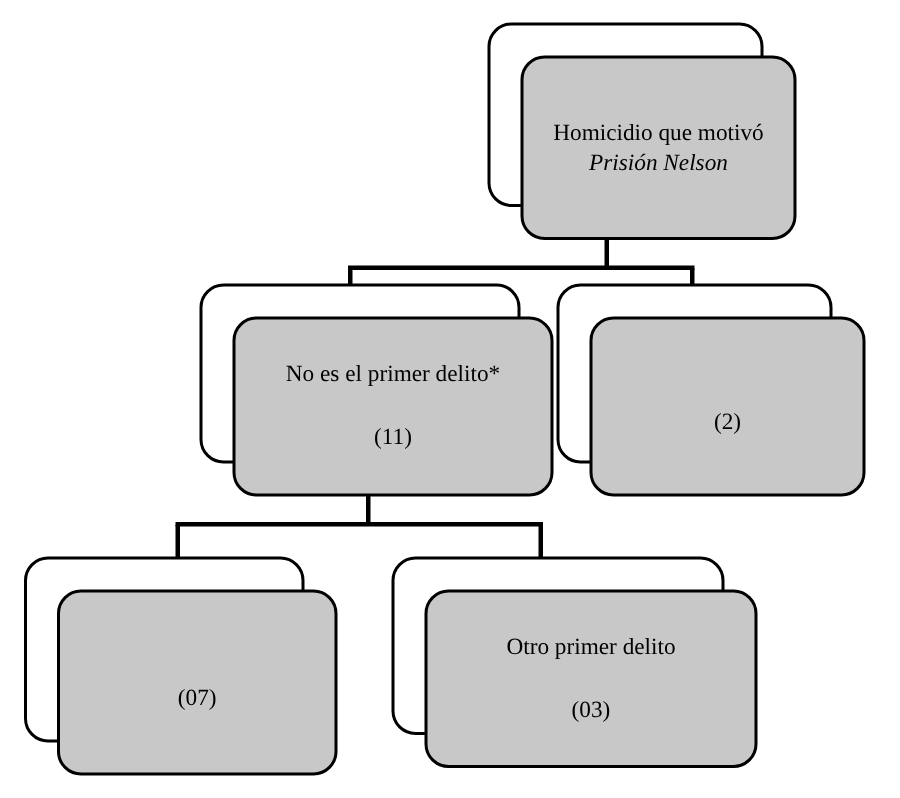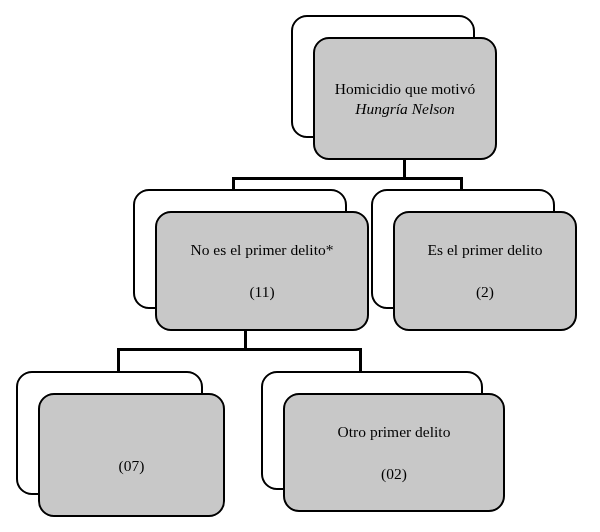--- a/index.html
+++ b/index.html
@@ -51,21 +51,21 @@
     line-height: 20px;
     padding: 6px 10px;
   }
   .front .label { width: 100%; }
   .front .count { margin-top: 22px; }
   .it { font-style: italic; }
 
   
   .node-root        { left: 291px; top: 15px; }
   .node-root .back,
-  .node-root .front { width: 184px; height: 123px; }
+  .node-root .front { width: 184px; height: 123px; margin-left: 34px; }
 
   .node-left        { left: 133px; top: 189px; }
   .node-left .back,
   .node-left .front { width: 214px; height: 120px; }
 
   .node-right        { left: 371px; top: 189px; }
   .node-right .back,
   .node-right .front { width: 184px; height: 120px; }
 
   .node-gleft        { left: 16px; top: 371px; }
@@ -97,48 +97,47 @@
   <div class="line v-drop-right"></div>
   <div class="line v-left-down"></div>
   <div class="line rail-2"></div>
   <div class="line v-drop-gleft"></div>
   <div class="line v-drop-gright"></div>
 
   <div class="node node-root">
     <div class="back"></div>
     <div class="front">
       <div class="label">Homicidio que motivó</div>
-      <div class="label it">Hungría Nelson</div>
+      <div class="label it">Prisión Nelson</div>
     </div>
   </div>
 
   <div class="node node-left">
     <div class="back"></div>
     <div class="front">
       <div class="label">No es el primer delito*</div>
       <div class="count">(11)</div>
     </div>
   </div>
 
   <div class="node node-right">
     <div class="back"></div>
     <div class="front">
-      <div class="label">Es el primer delito</div>
       <div class="count">(2)</div>
     </div>
   </div>
 
   <div class="node node-gleft">
     <div class="back"></div>
     <div class="front">
       <div class="count">(07)</div>
     </div>
   </div>
 
   <div class="node node-gright">
     <div class="back"></div>
     <div class="front">
       <div class="label">Otro primer delito</div>
-      <div class="count">(02)</div>
+      <div class="count">(03)</div>
     </div>
   </div>
 
 </div>
 
 </body></html>

